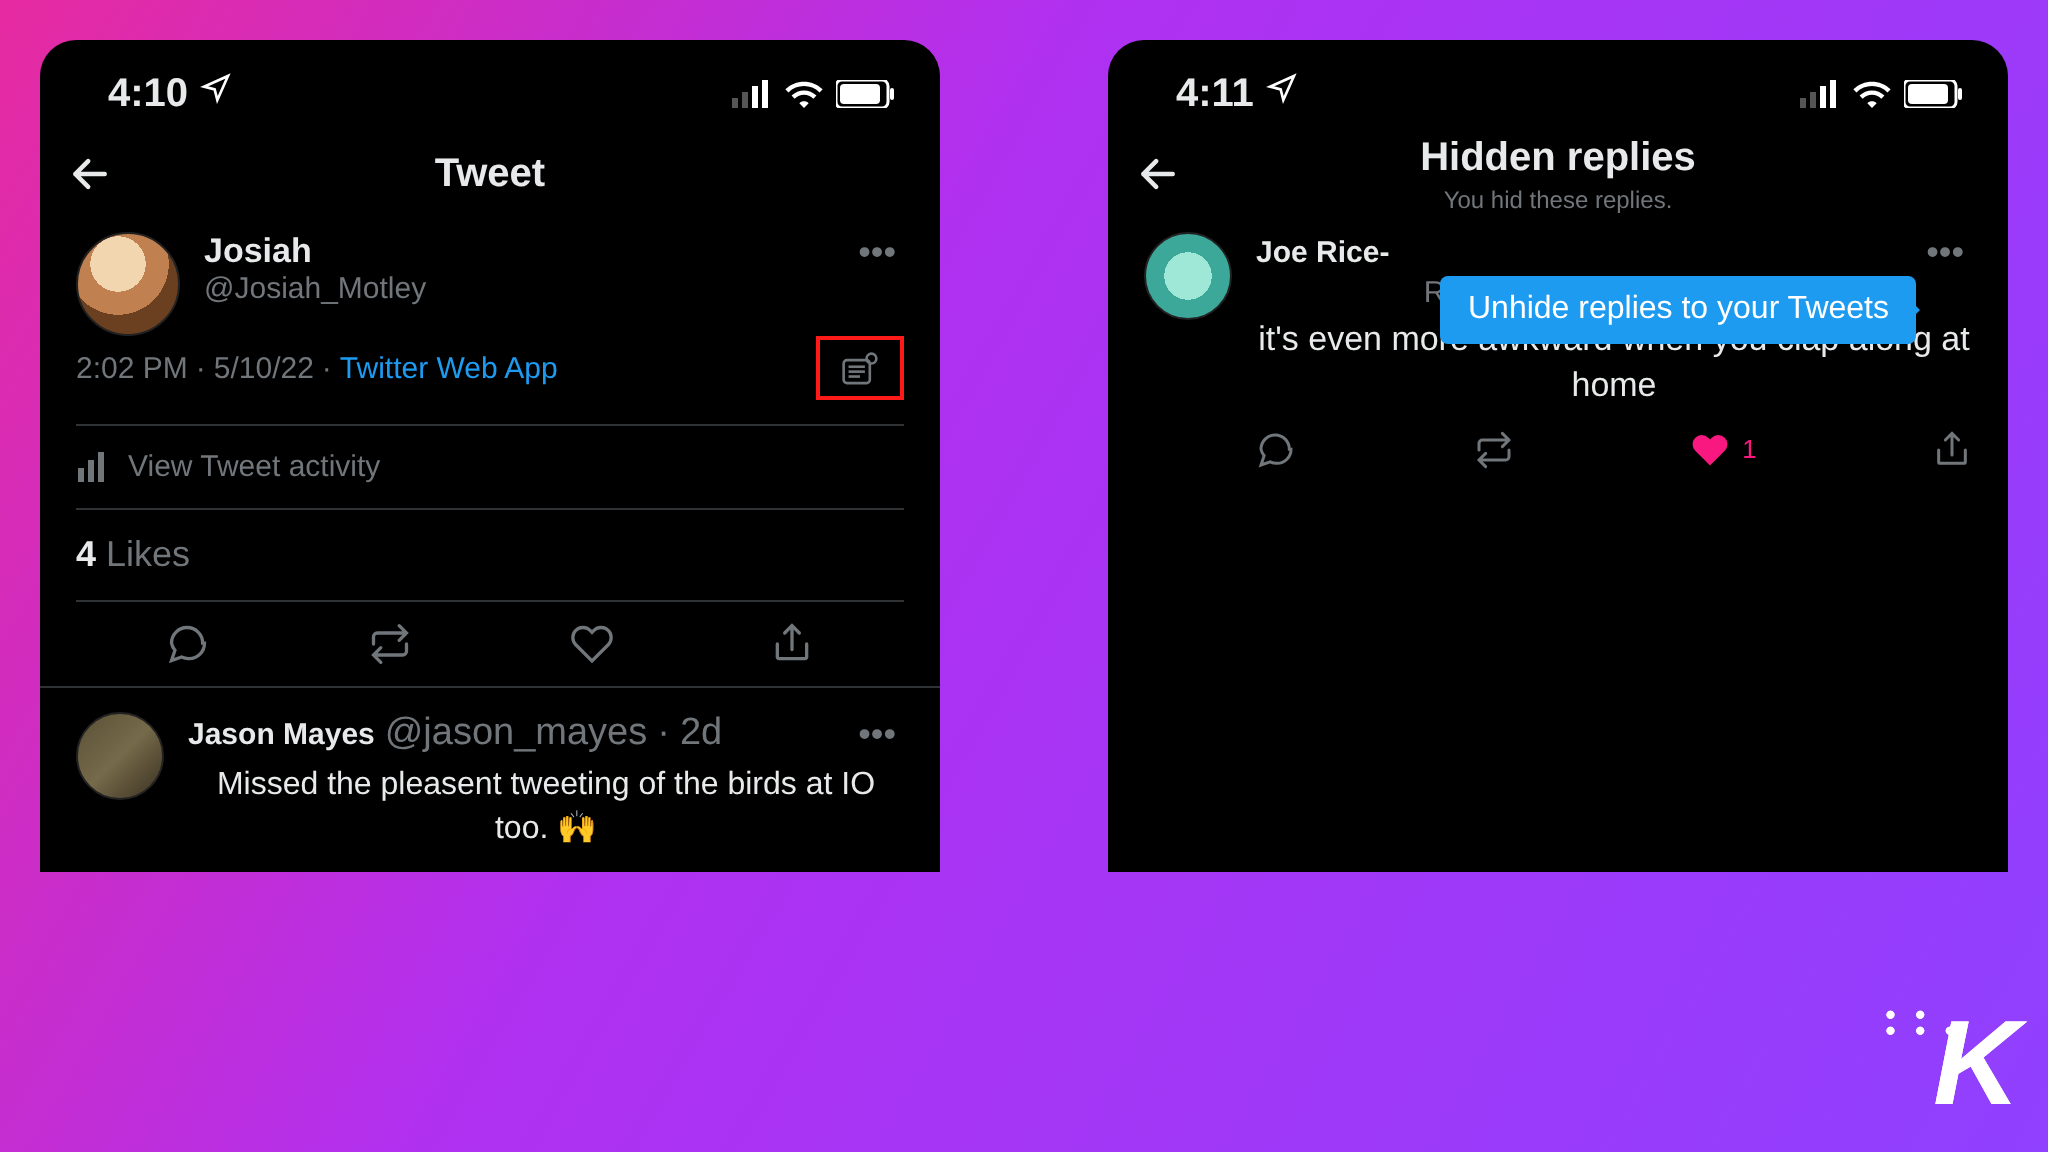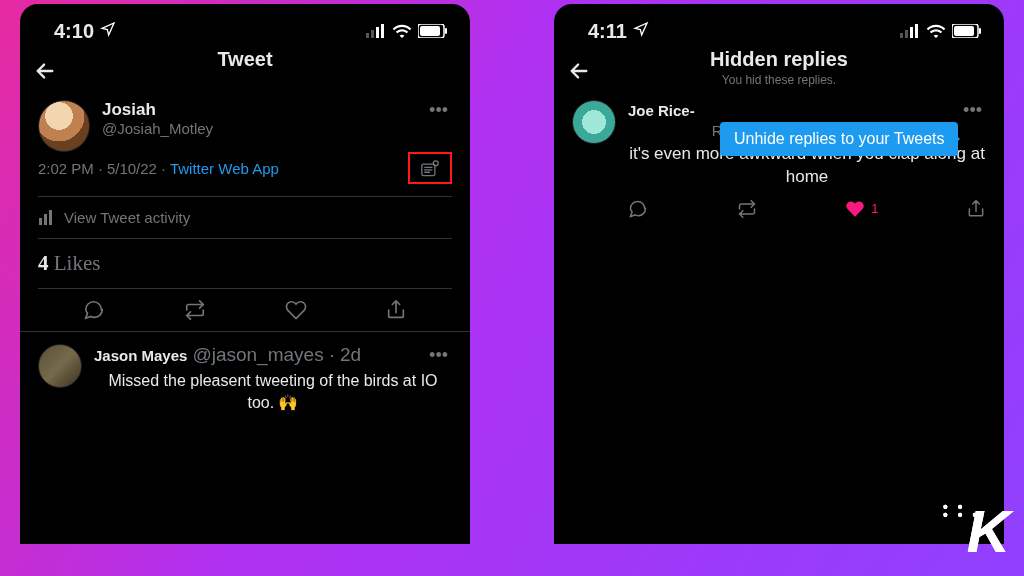--- a/index.html
+++ b/index.html
@@ -6,36 +6,36 @@
   body {
     width: 1024px; height: 576px;
     background: linear-gradient(120deg, #e62aa0 0%, #b030f0 40%, #9040ff 100%);
     font-family: -apple-system, Helvetica, Arial, sans-serif;
     overflow: hidden;
     position: relative;
   }
   .phone {
     position: absolute;
     width: 450px;
-    height: 540px;
+    height: 416px;
     background: #000;
     border-radius: 18px 18px 0 0;
     color: #e7e9ea;
     overflow: hidden;
-    top: 4px;
+    top: 20px;
   }
   .phone.left { left: 20px; }
   .phone.right { left: 554px; }
   .statusbar {
     display: flex; justify-content: space-between; align-items: center;
     padding: 10px 22px 0 34px; height: 44px; font-size: 20px; font-weight: 600;
   }
   .status-right { display:flex; gap:6px; align-items:center; }
   .navbar {
-    display:flex; justify-content:center;
+    display:flex; align-items:center; justify-content:center;
     position:relative; height:46px;
   }
   .back-btn {
     position:absolute; left:14px; top:50%; transform:translateY(-50%);
     font-size:22px; cursor:pointer;
   }
   .title-stack { text-align:center; }
   .title { font-size:20px; font-weight:800; }
   .subtitle { font-size:12px; color:#71767b; margin-top:2px; }
   .tweet-card { padding: 6px 18px 0 18px; }
@@ -59,21 +59,21 @@
     display:flex; justify-content:space-between; align-items:center;
     color:#71767b; font-size:15px; margin-bottom:12px;
   }
   .meta-left { display:flex; gap:4px; align-items:center; flex-wrap:nowrap; }
   .source { color:#1d9bf0; }
   .hidden-replies-icon-box {
     border:2px solid #ff1a1a; padding:6px 10px 4px 10px;
   }
   .divider { height:1px; background:#2f3336; margin:0 0; }
   .activity-row { display:flex; align-items:center; gap:10px; color:#71767b; font-size:15px; padding:12px 0; }
-  .likes-row { padding:12px 0; font-size:21px; color:#71767b;font-family:Liberation Serif, serif; }
+  .likes-row { padding:12px 0; font-size:18px; color:#71767b; }
   .likes-row .num { color:#e7e9ea; font-weight:600; }
   .action-bar {
     display:flex; justify-content:space-around; align-items:center;
     padding:10px 6px; color:#71767b; font-size:18px;
   }
   .action-bar .act { cursor:pointer; display:flex; align-items:center; gap:6px; }
   .reply-card { padding:12px 18px 0 18px; display:flex; }
   .reply-body { flex:1; font-size:15px;text-align:center; }
   .reply-head { display:flex; align-items:center; gap:5px; flex-wrap:wrap; }
   .reply-head .display-name { font-size:15px; }

